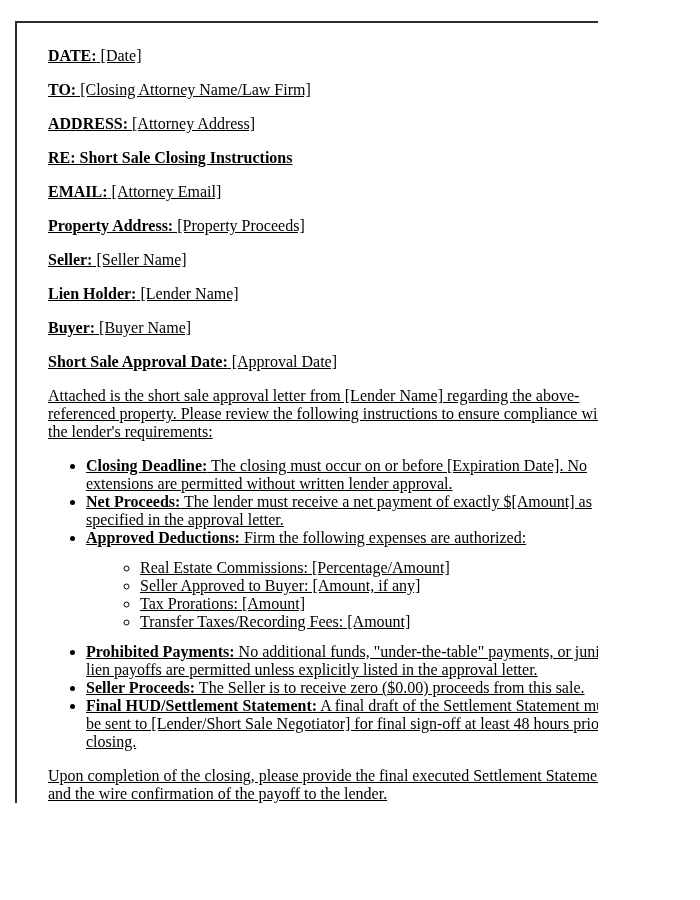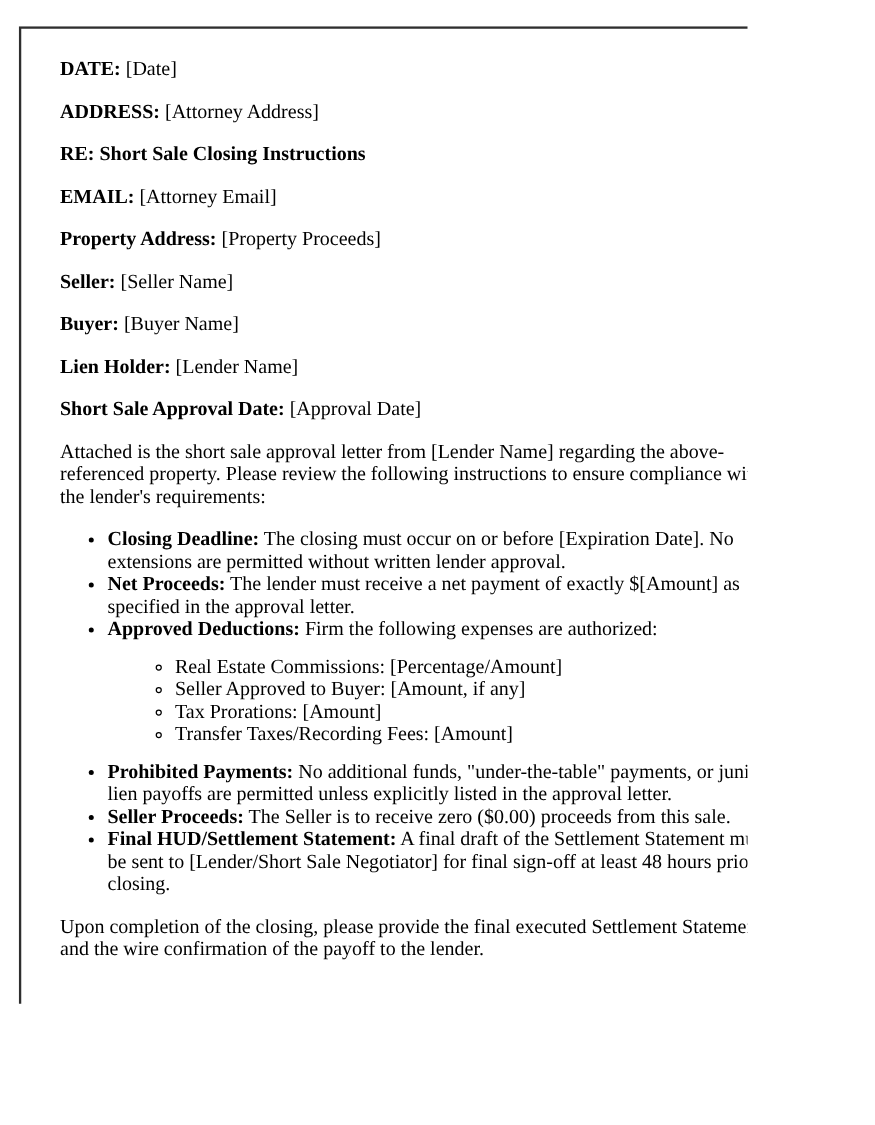--- a/index.html
+++ b/index.html
@@ -15,20 +15,21 @@
     color: #000000;
     overflow: hidden;
   }
   .doc-clip {
     position: absolute;
     left: 15px;
     top: 21px;
     width: 583px;
     height: 782px;
     overflow: hidden;
+    text-decoration: underline;
   }
   .doc {
     box-sizing: border-box;
     width: 647px;
     min-height: 900px;
     border: 2px solid #2e2e2e;
     background: #ffffff;
     padding: 8px 31px 20px 31px;
     font-size: 16px;
     line-height: 18px;
@@ -54,34 +55,35 @@
   }
 </style>
 </head>
 <body>
 
 <div class="doc-clip">
   <div class="doc">
 
     <p><b>DATE:</b><span> [Date]</span></p>
 
+    <p><b>TO:</b><span> [Closing Attorney Name/Law Firm]</span></p>
 
     <p><b>ADDRESS:</b><span> [Attorney Address]</span></p>
 
     <p><b>RE: Short Sale Closing Instructions</b></p>
 
     <p><b>EMAIL:</b><span> [Attorney Email]</span></p>
 
     <p><b>Property Address:</b><span> [Property Proceeds]</span></p>
 
     <p><b>Seller:</b><span> [Seller Name]</span></p>
 
+    <p><b>Lien Holder:</b><span> [Lender Name]</span></p>
+
     <p><b>Buyer:</b><span> [Buyer Name]</span></p>
-
-    <p><b>Lien Holder:</b><span> [Lender Name]</span></p>
 
     <p><b>Short Sale Approval Date:</b><span> [Approval Date]</span></p>
 
 
     <p>Attached is the short sale approval letter from [Lender Name] regarding the above-referenced property. Please review the following instructions to ensure compliance with the lender's requirements:</p>
 
     <ul class="main-list">
       <li><b>Closing Deadline:</b><span> The closing must occur on or before [Expiration Date]. No extensions are permitted without written lender approval.</span></li>
       <li><b>Net Proceeds:</b><span> The lender must receive a net payment of exactly $[Amount] as specified in the approval letter.</span>
       </li>

